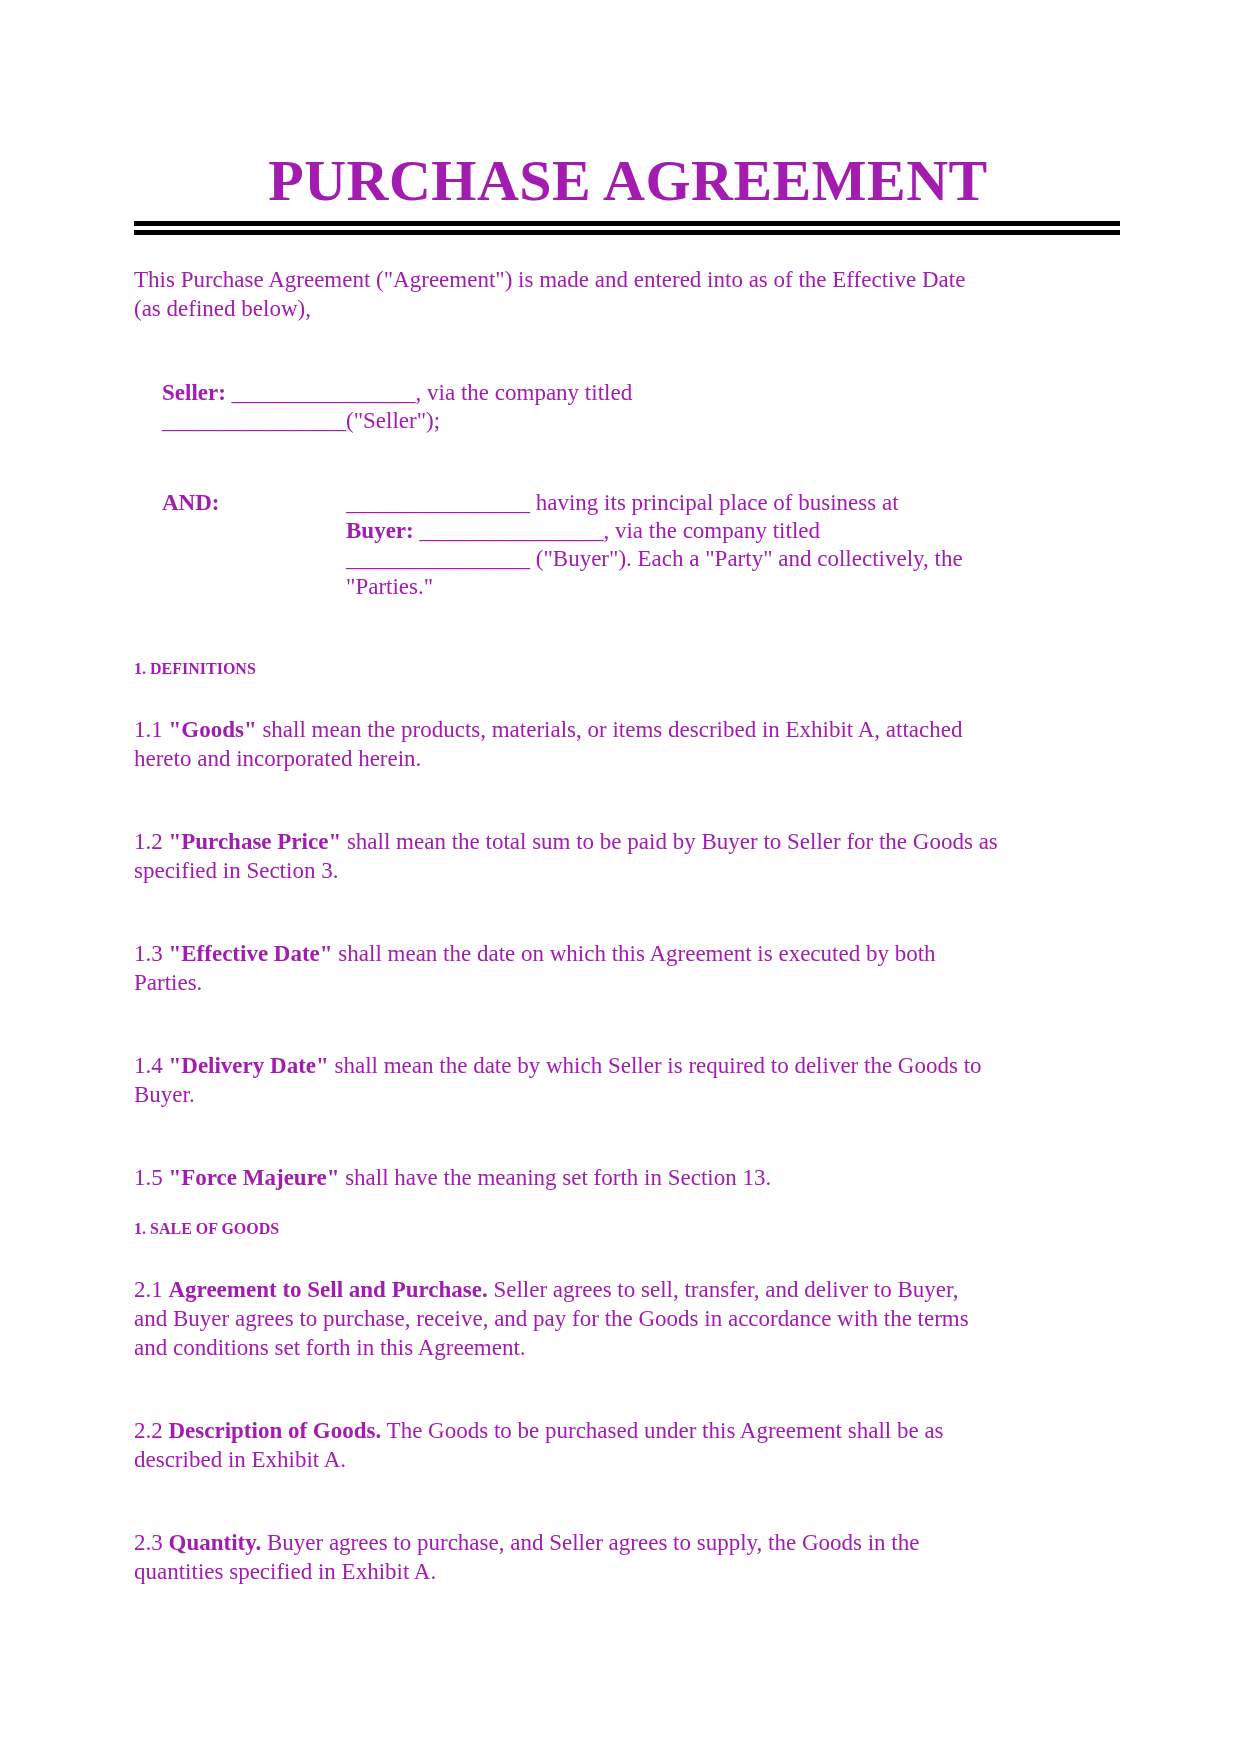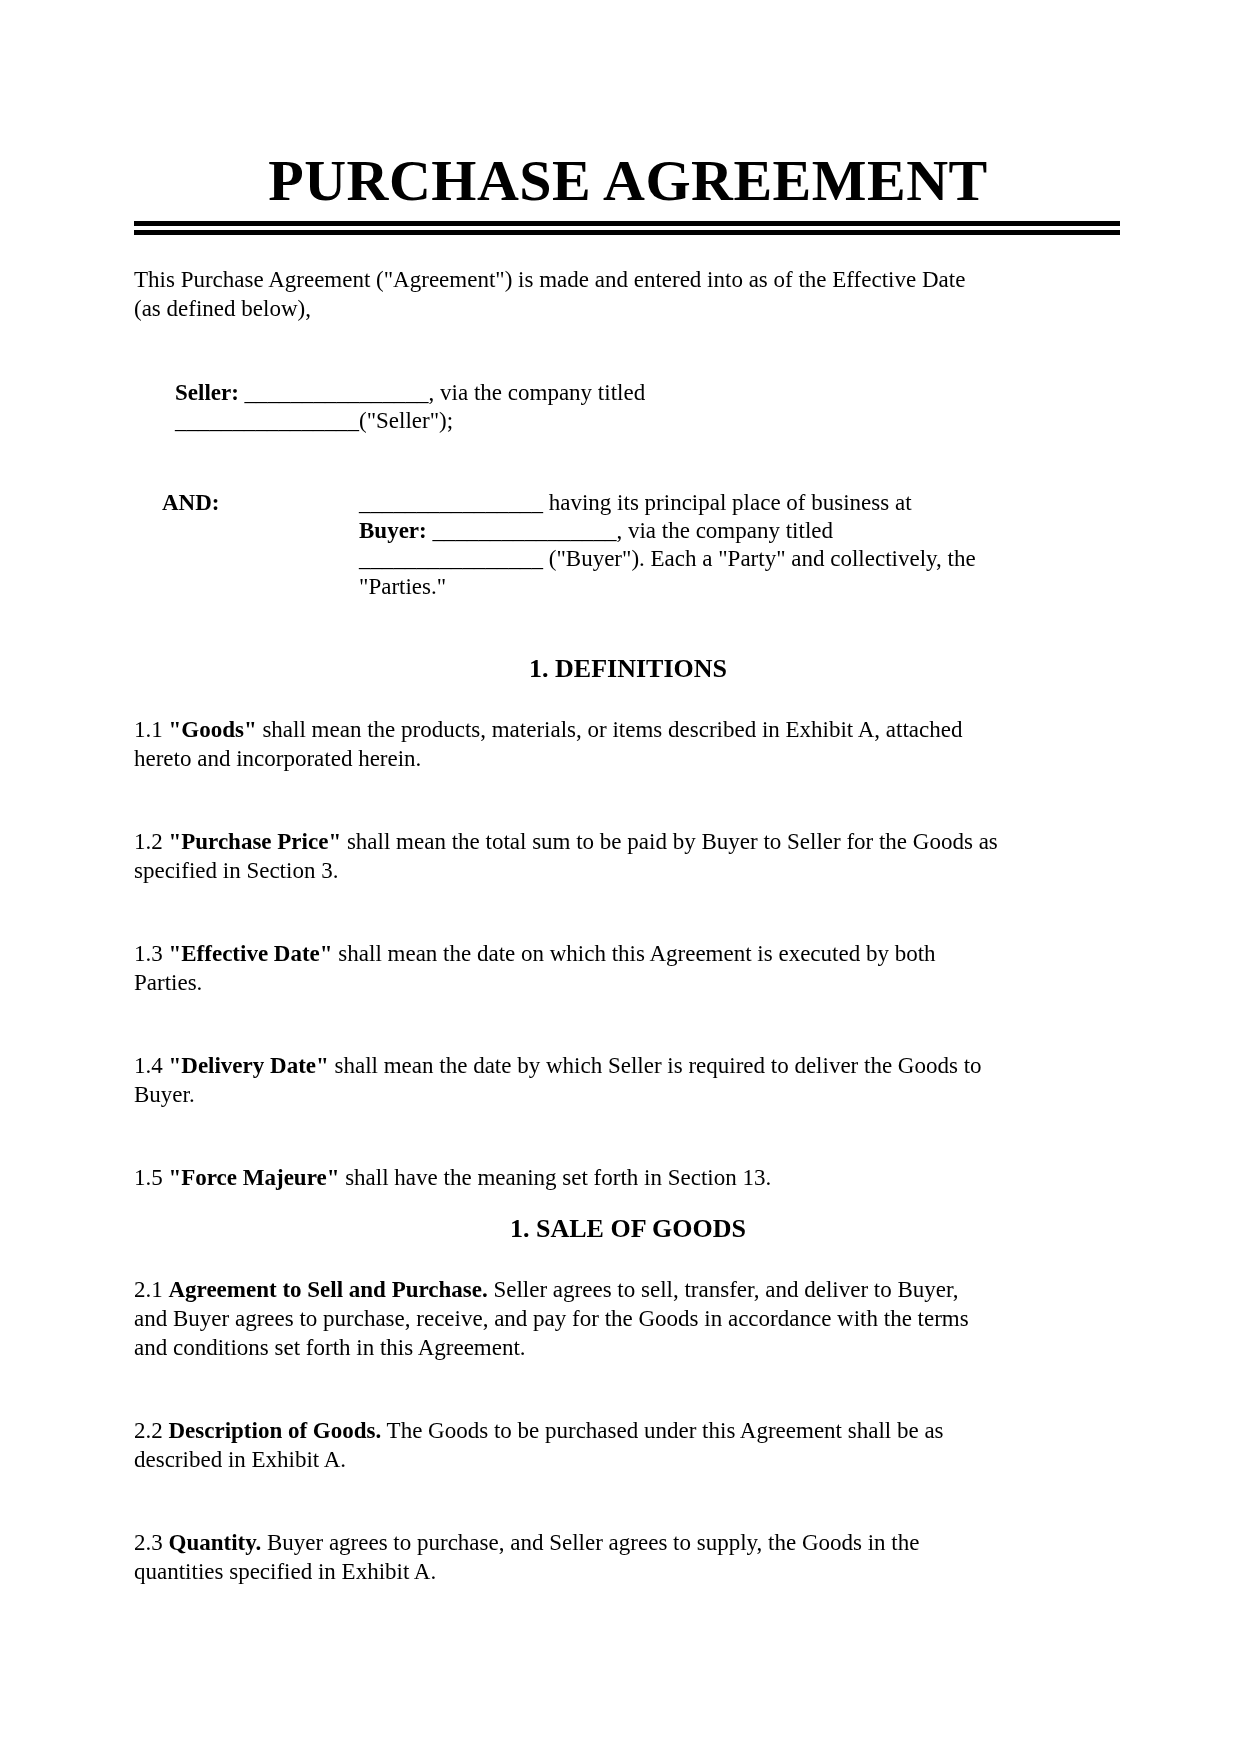--- a/index.html
+++ b/index.html
@@ -5,21 +5,21 @@
   html, body {
     margin: 0;
     padding: 0;
     background: #ffffff;
   }
   .page {
     width: 1240px;
     height: 1754px;
     box-sizing: border-box;
     background: #ffffff;
-    color: #000000;
+    color: #a21caf;
     font-family: "Liberation Serif", serif;
     font-size: 23px;
     padding: 150px 118px 0 134px;
     overflow: hidden;
   }
   .doc-title {
     font-size: 58px;
     font-weight: bold;
     text-align: center;
     margin: 0 4px 9px 4px;
@@ -44,31 +44,29 @@
     padding-left: 28px;
     line-height: 28px;
   }
   .party-label {
     width: 184px;
     flex-shrink: 0;
     font-weight: bold;
   }
   .party-content {
     flex: 1;
-    margin-left: 13px;
   }
   .party-line {
     white-space: nowrap;
   }
   .section-heading {
-    font-size: 26px;
+    font-size: 16px;
     font-weight: bold;
     margin: 0 0 32px 0;
     line-height: 28px;
-    text-align: center;
   }
   .para {
     margin: 0 0 54px 0;
     line-height: 29px;
     white-space: pre-line;
   }
   .para.tight {
     margin-bottom: 23px;
   }
   b { font-weight: bold; }

